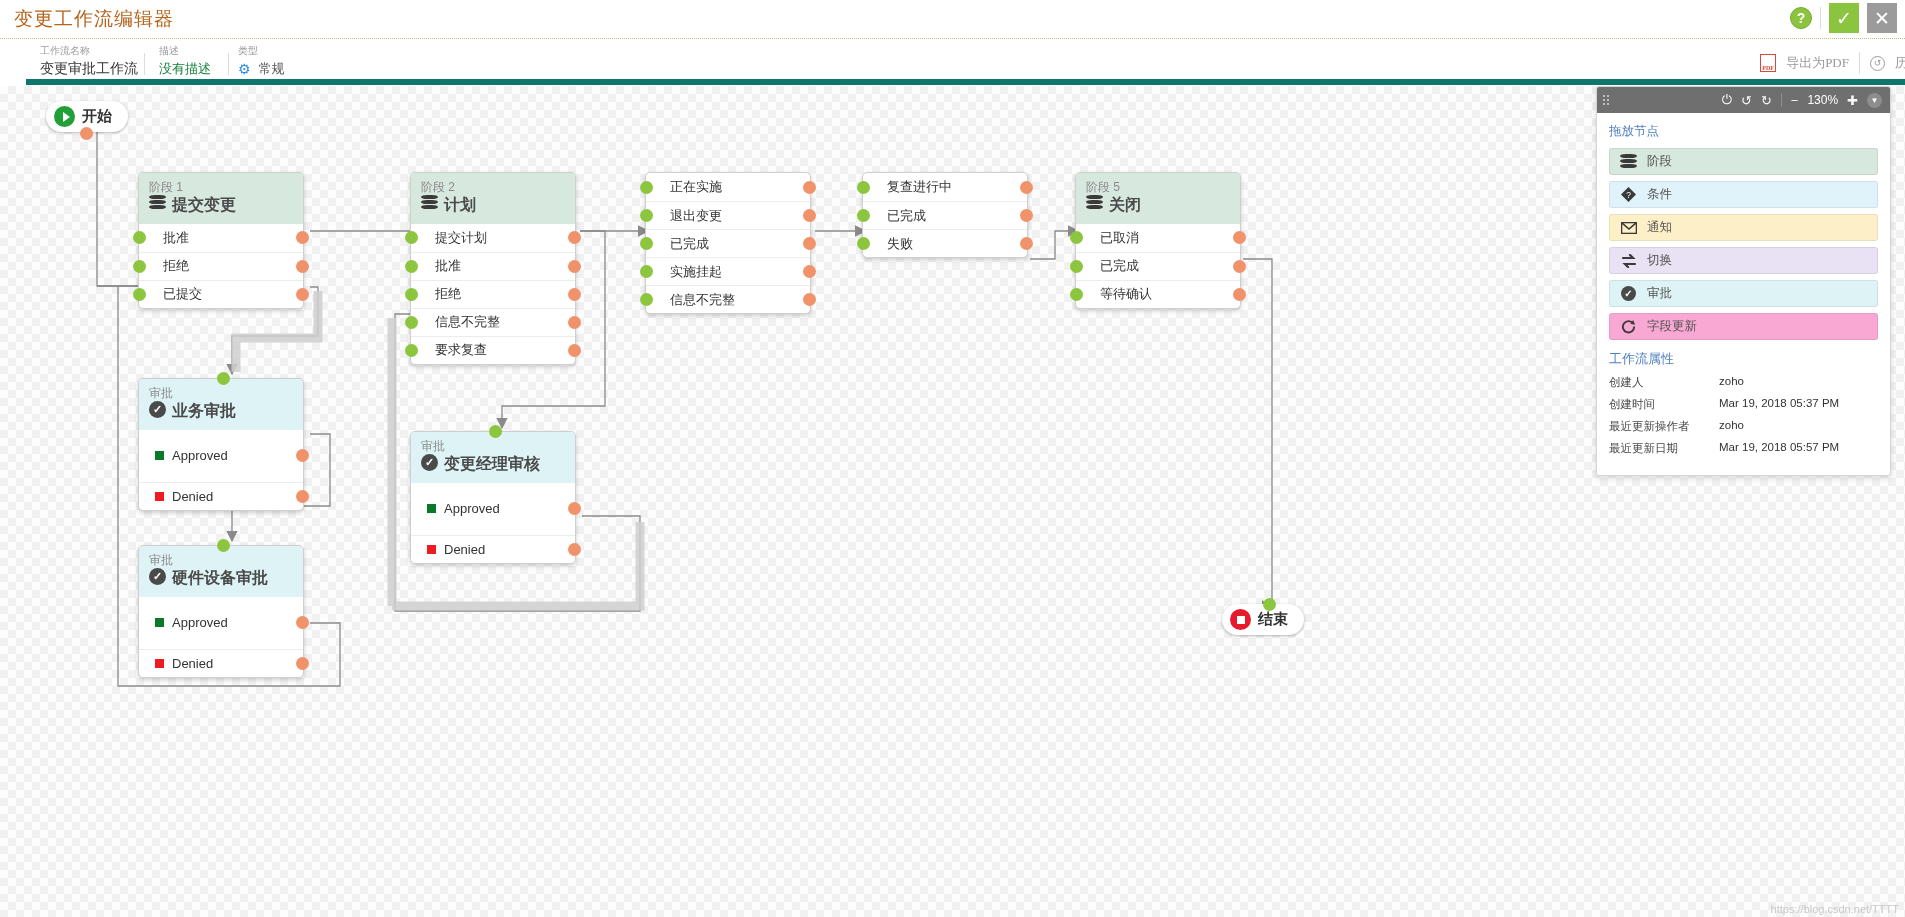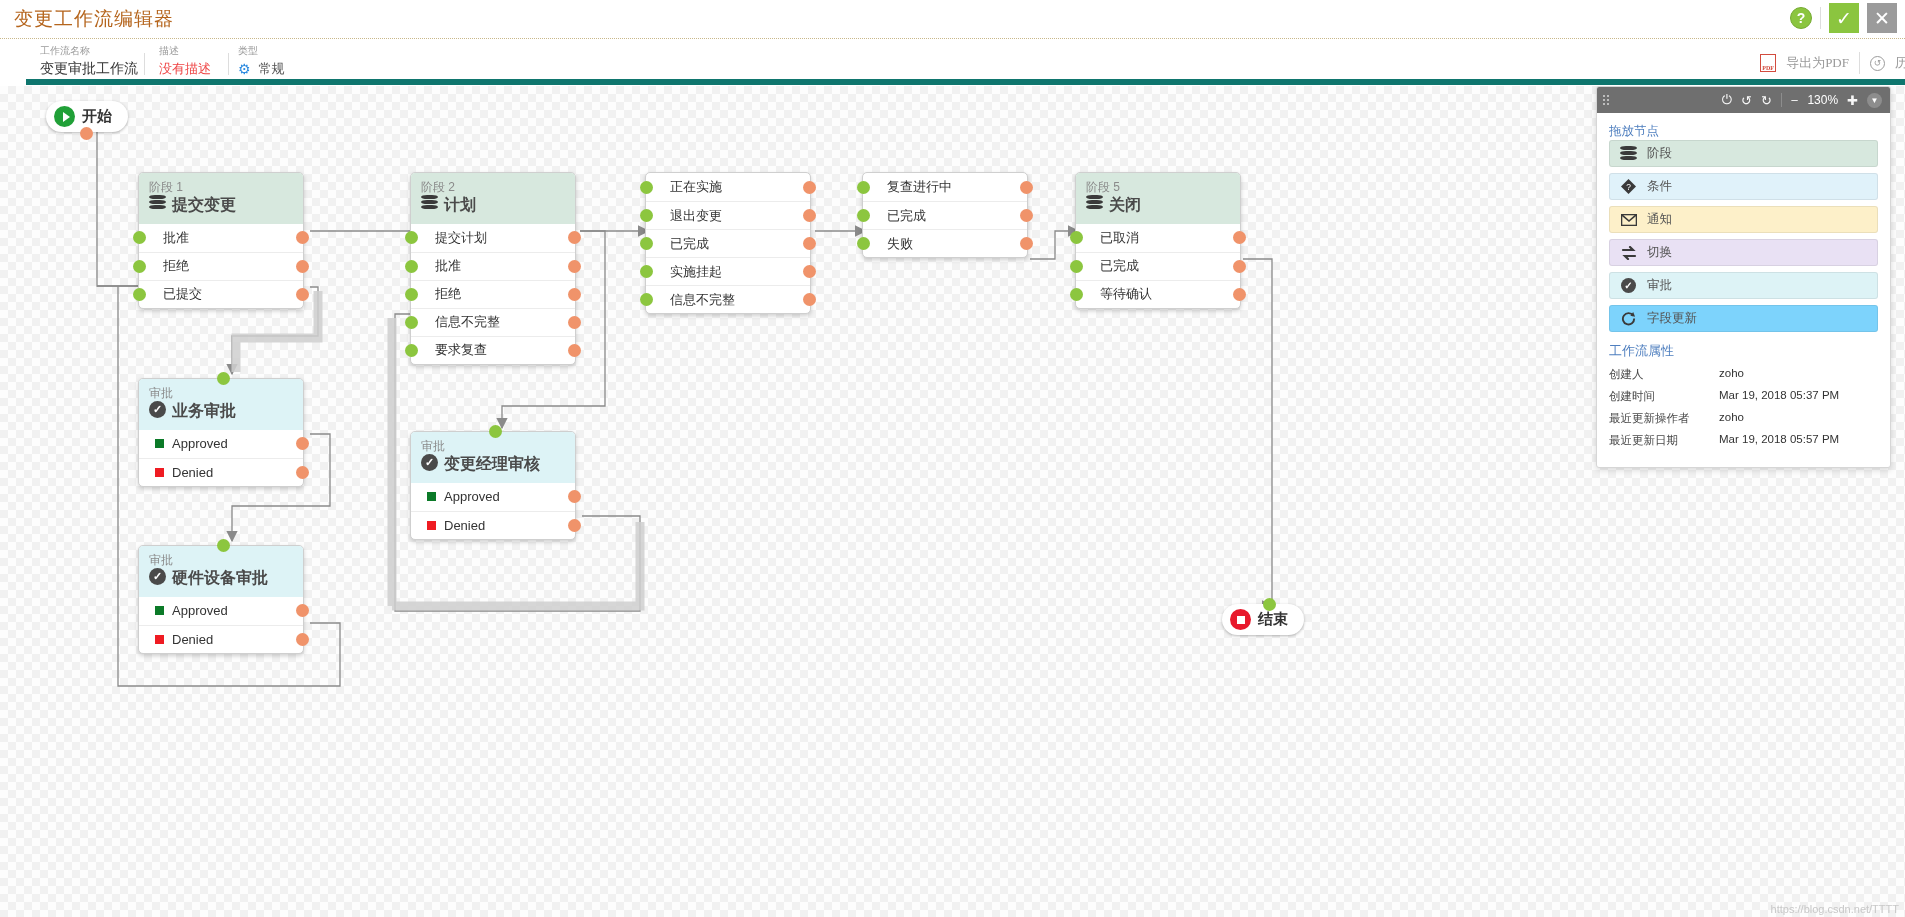--- a/index.html
+++ b/index.html
@@ -128,21 +128,21 @@
   .rows .row:first-child { border-top:none; }
   .row .lbl { margin-left:8px; }
   .dot-in, .dot-out {
     position:absolute; width:13px; height:13px; border-radius:50%;
   }
   .dot-in { left:-6px; background:#8cc63f; }
   .dot-out { right:-6px; background:#f0936a; }
   .sq { width:9px; height:9px; display:inline-block; }
   .sq.green { background:#0b7a28; }
   .sq.red { background:#ef1b22; }
-  .row.latin { font-size:13px; }
+  .row.latin { font-size:13px;margin-top:12px; }
 
   
   #panel {
     position:absolute; right:14px; top:0px; width:295px;
     background:#fff; border:1px solid #d6d6d6; border-radius:3px;
     box-shadow:0 2px 6px rgba(0,0,0,.15);
   }
   #panel-toolbar {
     height:26px; background:#6f6f6f; display:flex; align-items:center;
     justify-content:flex-end; gap:9px; padding:0 8px; color:#fff; font-size:13px;
@@ -154,21 +154,21 @@
     background-size:4px 4px;
   }
   .tb-ic { cursor:pointer; opacity:.95; }
   .tbsep { width:1px; height:14px; background:#8d8d8d; }
   .zoomval { font-size:12px; }
   .circ-ic {
     width:15px; height:15px; border-radius:50%; background:#8d8d8d;
     display:flex; align-items:center; justify-content:center; font-size:8px;
   }
   #panel-body { padding:10px 12px 12px 12px; }
-  .panel-h { font-size:12.5px; color:#4f7fbf; }
+  .panel-h { font-size:12.5px; color:#4f7fbf; margin-bottom:8px; }
   .palette-item {
     height:27px; border-radius:3px; display:flex; align-items:center;
     gap:10px; padding:0 10px; margin-bottom:6px; font-size:12.5px; color:#555;
     border:1px solid rgba(0,0,0,.07);
   }
   .pi-ic { width:17px; display:flex; align-items:center; justify-content:center; color:#3a3a3a; }
   .props-h { font-size:13px; color:#4f7fbf; margin:10px 0 7px 0; }
   .prop-row { display:flex; font-size:11.5px; margin-bottom:7px; }
   .prop-k { width:110px; color:#4a4a4a; }
   .prop-v { color:#333; }
@@ -192,21 +192,21 @@
 <div id="dotted-rule"></div>
 
 <div id="metabar">
   <div class="meta-field" style="left:14px;">
     <div class="meta-label">工作流名称</div>
     <div class="meta-value">变更审批工作流</div>
   </div>
   <div class="meta-div" style="left:118px;"></div>
   <div class="meta-field" style="left:133px;">
     <div class="meta-label">描述</div>
-    <div class="meta-value" style="font-size:13px;color:#ef4444;font-family:Liberation Serif, serif;">没有描述</div>
+    <div class="meta-value" style="font-size:13px;color:#15803d;font-family:Liberation Serif, serif;">没有描述</div>
   </div>
   <div class="meta-div" style="left:202px;"></div>
   <div class="meta-field" style="left:212px;">
     <div class="meta-label">类型</div>
     <div class="meta-value" style="display:flex;align-items:center;gap:8px;font-size:13px;color:#555;">
       <span class="gear-icon">⚙</span>
       <span>常规</span>
     </div>
   </div>
   <div class="meta-right">
@@ -546,21 +546,21 @@
             </svg>
         </span>
         <span>切换</span>
       </div>
       <div class="palette-item" style="background:#ddf3f6;">
         <span class="pi-ic">
             <span class="check-ic" style="width:15px;height:15px;font-size:10px;">✓</span>
           </span>
         <span>审批</span>
       </div>
-      <div class="palette-item" style="background:#7dd3fc;">
+      <div class="palette-item" style="background:#f9a8d4;">
         <span class="pi-ic">
           <svg width="15" height="15" viewBox="0 0 16 16">
               <path d="M13,5 A6,6 0 1 0 14,8" stroke="#3a3a3a" stroke-width="2" fill="none"></path>
               <polygon points="13,1 15,6 10,5" fill="#3a3a3a"></polygon>
             </svg>
         </span>
         <span>字段更新</span>
       </div>
 
       <div class="props-h">工作流属性</div>

